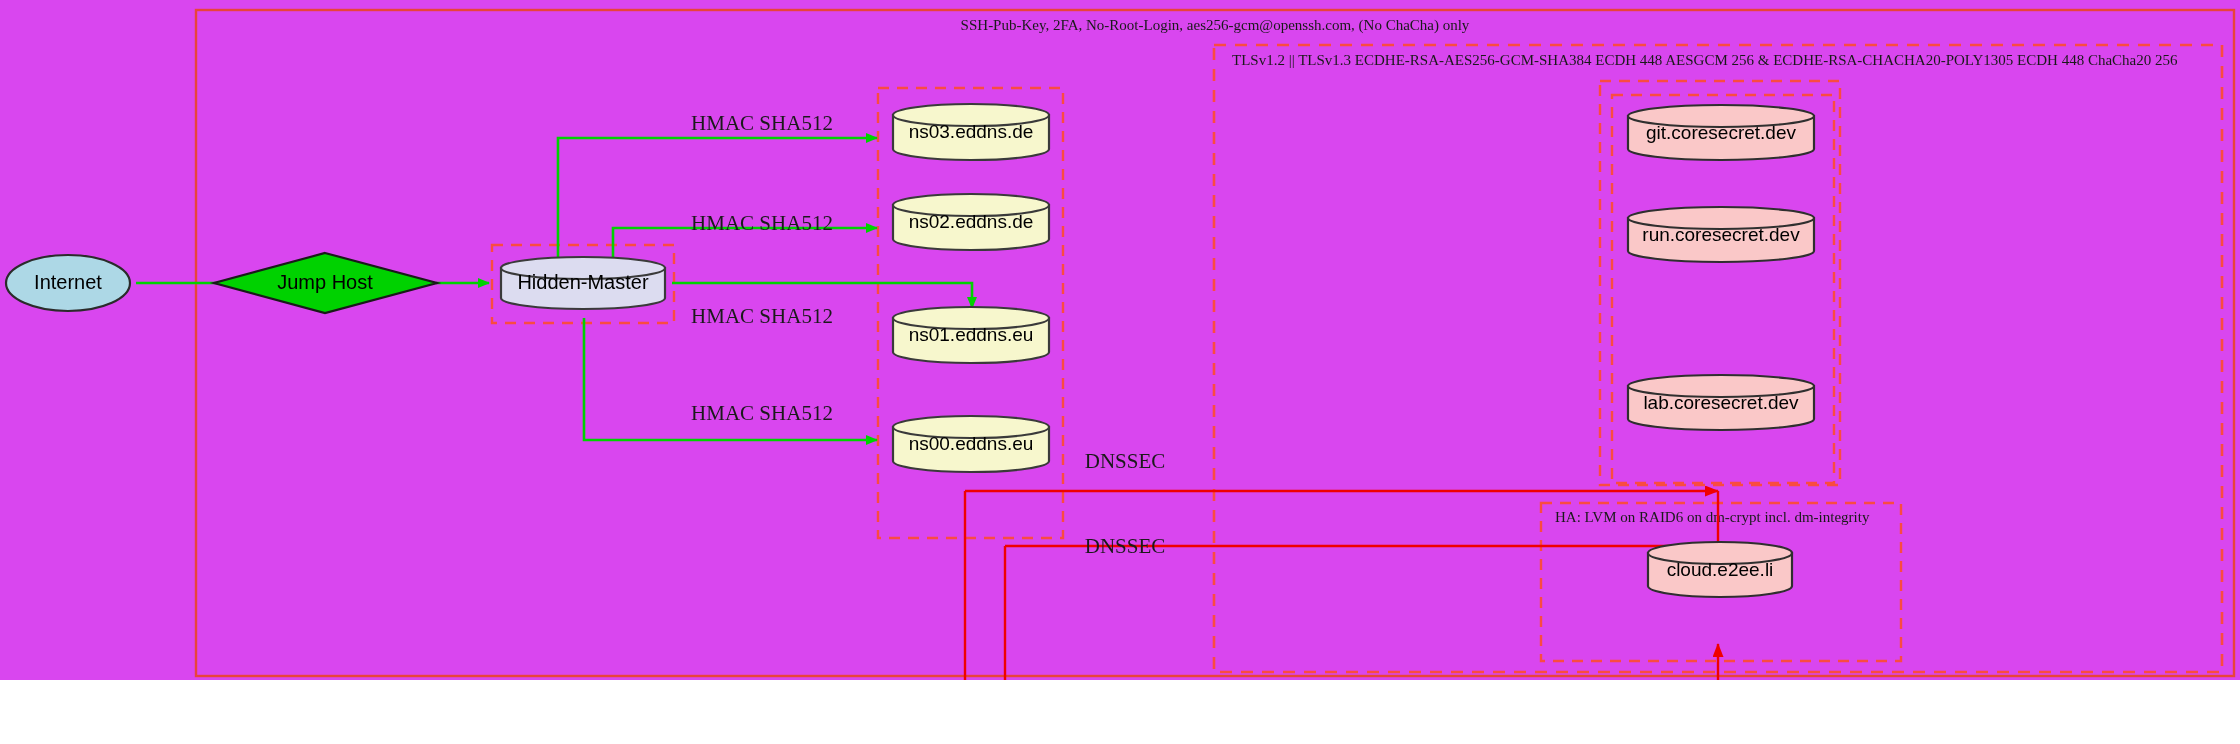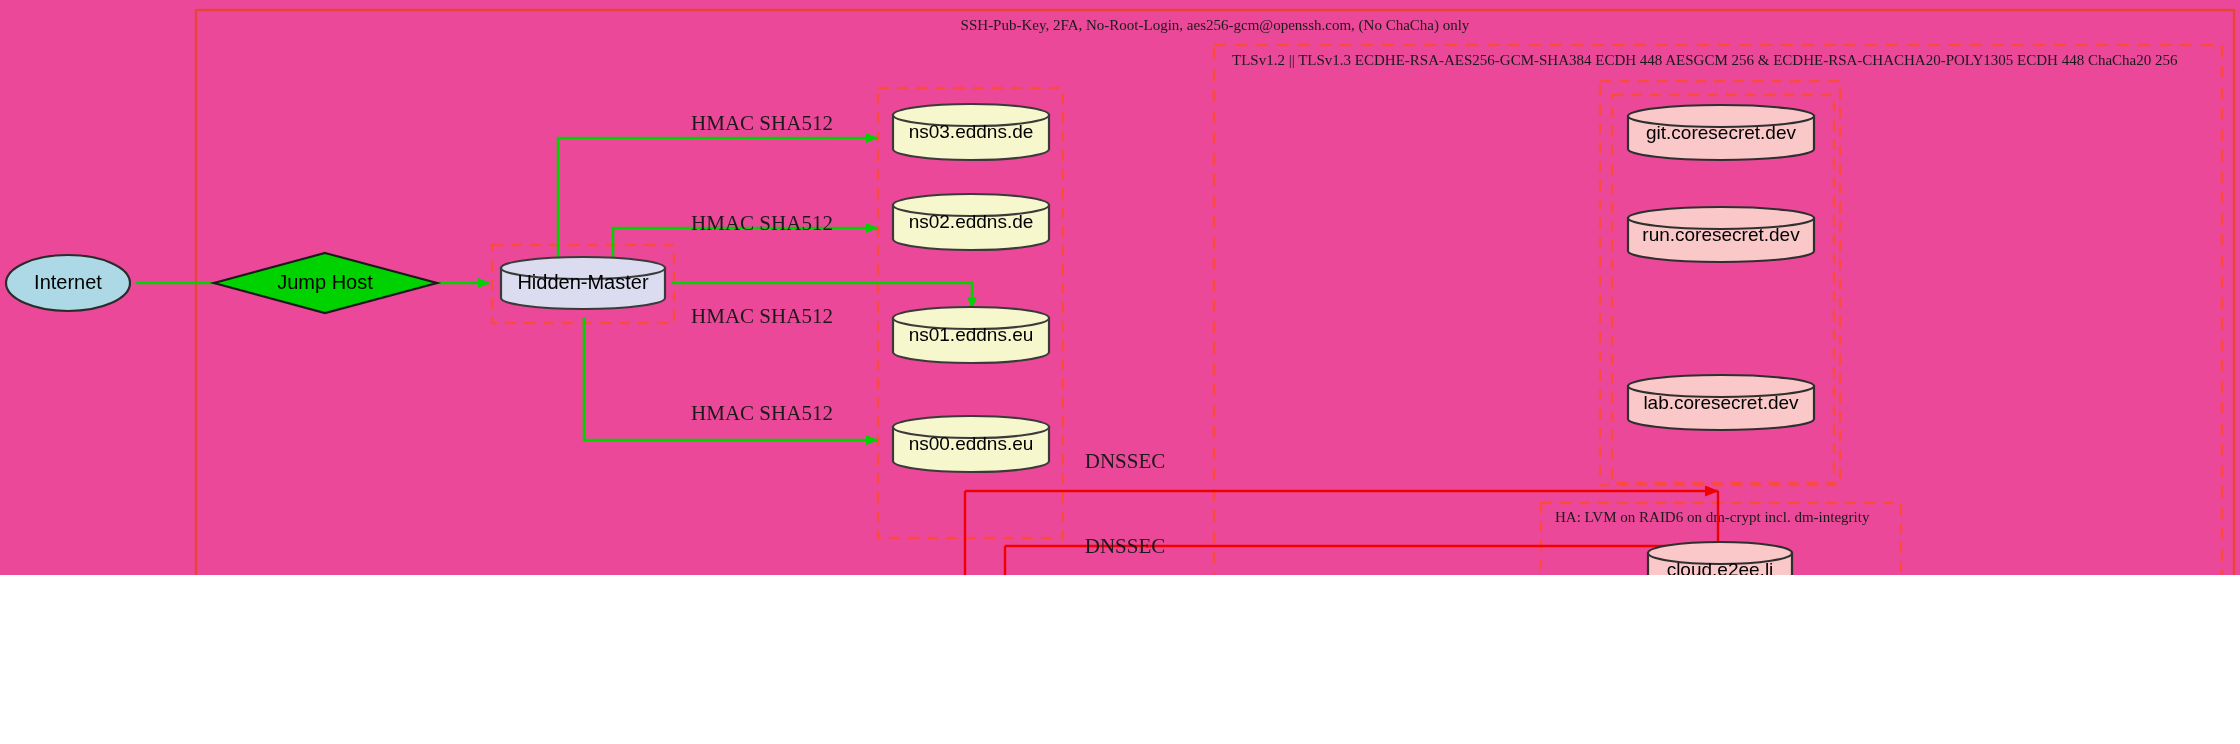--- a/index.html
+++ b/index.html
@@ -1,17 +1,17 @@
 <!DOCTYPE html>
 <html><head>
 <meta charset="utf-8">
 <style>
   html,body{margin:0;padding:0;background:#ffffff;}
-  #stage{position:relative;width:2240px;height:575px;overflow:hidden;
-         font-family:"Liberation Serif",serif;background:#ec4899;}
+  #stage{position:relative;width:2240px;height:680px;overflow:hidden;
+         font-family:"Liberation Serif",serif;background:#d946ef;}
   svg.layer{position:absolute;left:0;top:0;width:2240px;height:744px;}
   .edge-label{font-family:"Liberation Serif",serif;font-size:21px;fill:#1a1a1a;}
   .cluster-label{font-family:"Liberation Serif",serif;font-size:15px;fill:#1a1a1a;}
   .node-label{font-family:"Liberation Sans",sans-serif;font-size:20px;fill:#000;}
   .node-label-sm{font-family:"Liberation Sans",sans-serif;font-size:19px;fill:#000;}
   text{dominant-baseline:middle;}
 </style>
 </head>
 <body>
 

